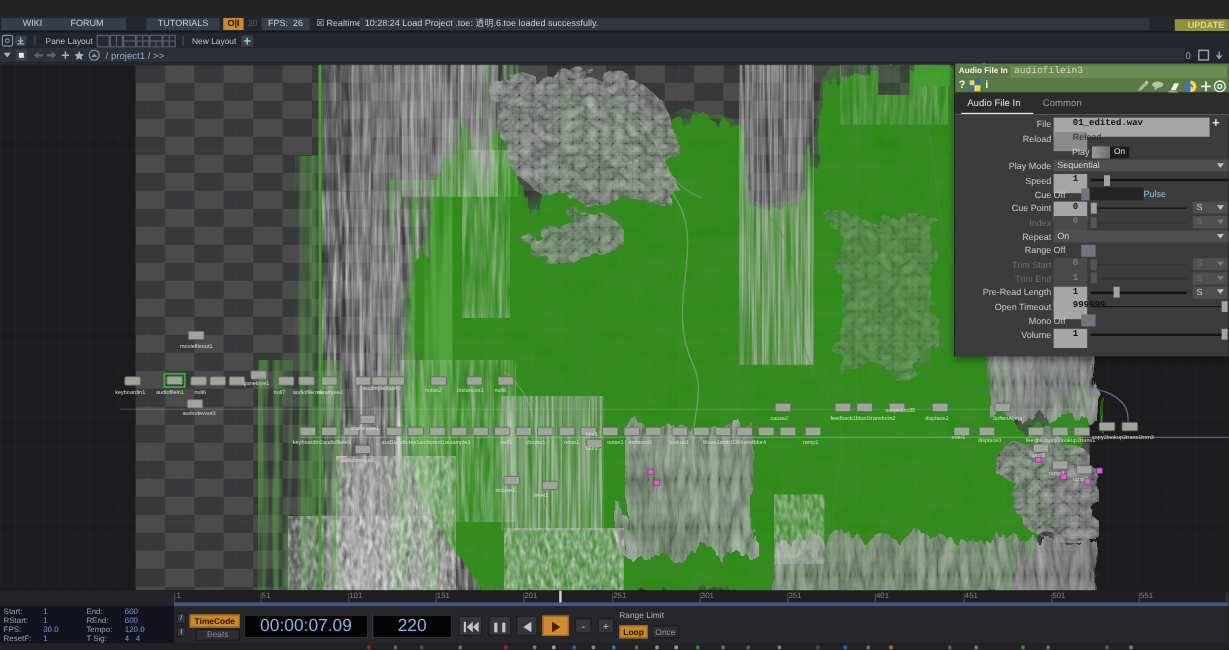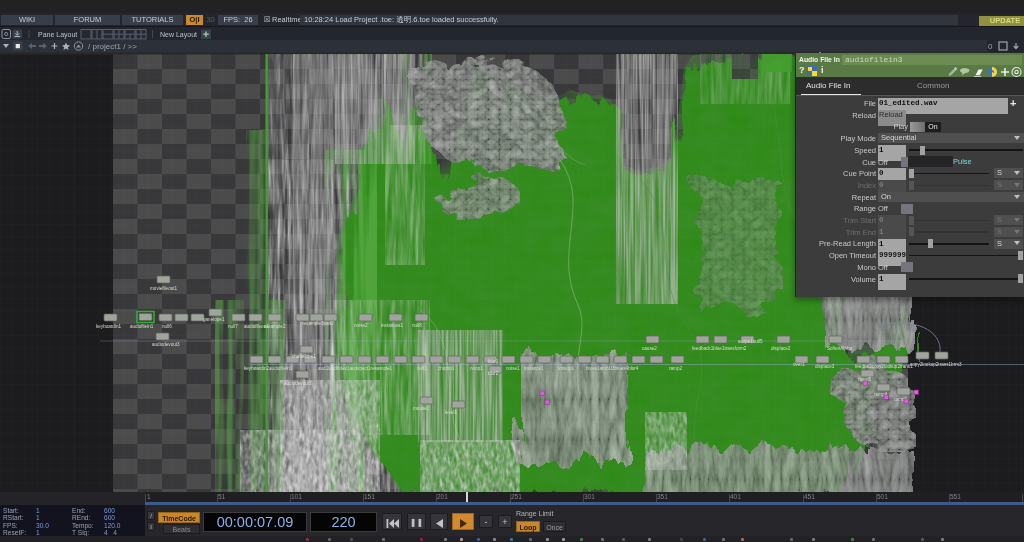--- a/index.html
+++ b/index.html
@@ -32,39 +32,39 @@
 
 #dock { left:0; top:536px; width:1024px; height:6px; background:#222226; }
 .dot { position:absolute; top:2px; width:2.5px; height:2.5px; border-radius:1px; opacity:0.65; }
 
 #panel { left:795px; top:53px; width:229px; height:244px; background:#3c3c3c; border-left:1.5px solid #232325; box-shadow:0 3px 6px rgba(0,0,0,0.4); }
 #phead { position:absolute; left:0; top:0; width:229px; height:24px; background:#5a7a45; }
 #ptabs { position:absolute; left:0; top:24px; width:229px; height:19px; background:#2c2c2c; border-bottom:1px solid #555; }
 .prow { position:absolute; left:0; width:229px; height:11.6px; }
 .plab { position:absolute; right:149px; top:1.5px; font-size:7.5px; color:#c9c9c9; white-space:nowrap; }
 .plab.dim { color:#6f6f6f; }
-.pfield { position:absolute; left:82px; top:0.8px; height:16px; background:#a5a5a5; color:#101010; font-family:"Liberation Mono",monospace; font-size:7.5px; font-weight:bold; line-height:10px; padding-left:1px; }
+.pfield { position:absolute; left:82px; top:0.8px; height:16px; background:#a5a5a5; color:#101010; font-family:"Liberation Mono",monospace; font-size:7.5px; font-weight:bold; line-height:10px; padding-left:16px; }
 .pfield.dim { background:#4a4a4a; color:#7d7d7d; }
 .pdrop { position:absolute; left:82px; top:0.8px; height:10px; background:#4f4f4f; color:#d6d6d6; font-size:7.5px; line-height:10px; padding-left:3px; }
 .ptrack { position:absolute; top:5.2px; height:1.5px; background:#141414; }
 .ptrack.dim { background:#333; }
 .phandle { position:absolute; top:1.3px; width:5px; height:9px; background:#a2a2a2; }
 .phandle.dim { background:#555; }
 .carat { position:absolute; top:3.5px; width:0; height:0; border-left:3px solid transparent; border-right:3px solid transparent; border-top:4px solid #c0c0c0; }
 .toggleoff { position:absolute; left:105px; top:0.8px; width:12px; height:10px; background:#75757f; }
 .offtxt { position:absolute; left:82px; top:1.5px; font-size:7.5px; color:#c9c9c9; }
 </style>
 </head>
 <body>
 <div id="stage">
 
 
   <div id="menubar" class="abs">
     <div class="mbtn" style="left:1px; width:52px;">WIKI</div>
-    <div class="mbtn" style="left:55px; width:65px;">FORUM</div>
+    <div class="mbtn" style="left:40px; width:65px;">FORUM</div>
     <div class="mbtn" style="left:122px; width:61px;">TUTORIALS</div>
     <div class="mbtn" style="left:186px; width:17px; background:#c9892d; color:#241303; font-weight:bold;">O|I</div>
     <div class="mbtn" style="left:204px; width:13px; background:none; color:#585c63;">30</div>
     <div class="mbtn" style="left:218px; width:40px;">FPS:&nbsp; 26</div>
     <div class="mbtn" style="left:262px; width:10px; background:none; color:#b9c1cc;">☒</div>
     <div class="mbtn" style="left:272px; width:34px; background:none; text-align:left;">Realtime</div>
     <div class="mbtn" style="left:300px; width:658px; background:#31353d;"></div>
     <div class="mbtn" style="left:304px; width:400px; background:none; text-align:left;">10:28:24 Load Project .toe: 透明.6.toe loaded successfully.</div>
     <div class="mbtn" style="left:967px; width:52px; top:2.5px; background:#8f9040; color:#d9da86; font-weight:bold;margin-left:12px;">UPDATE</div>
   </div>
@@ -455,21 +455,21 @@
           <path d="M45 6 L45 1 A5 5 0 0 1 45 11 Z" fill="#ffd43b"></path>
           <path d="M45 6 m-2.2 -1 a2.5 2.5 0 0 1 4.4 2" fill="#3b74ba"></path>
         <path d="M58 2 l0 8 M54 6 l8 0" stroke="#e8ece4" stroke-width="1.6"></path>
         <circle cx="69.5" cy="6" r="4.5" fill="none" stroke="#e8ece4" stroke-width="1.1"></circle>
         <circle cx="69.5" cy="6" r="1.7" fill="none" stroke="#e8ece4" stroke-width="1.1"></circle>
       </svg>
     </div>
     <div id="ptabs">
       <div style="position:absolute;left:10px;top:4px;font-size:8px;color:#e0e0e0;">Audio File In</div>
       <div style="position:absolute;left:5px;top:16.5px;width:60px;height:1.5px;background:#e8e8e8;"></div>
-      <div style="position:absolute;left:73px;top:4px;font-size:8px;color:#9a9a9a;margin-left:48px;">Common</div>
+      <div style="position:absolute;left:73px;top:4px;font-size:8px;color:#9a9a9a;">Common</div>
     </div>
     <div class="prow" style="top:44.5px;">
       <div class="plab">File</div>
       <div class="pfield" style="width:130px;">01_edited.wav</div>
       <div style="position:absolute;left:214px;top:-1px;font-size:11px;font-weight:bold;color:#e8e8e8;">+</div>
     </div>
     <div class="prow" style="top:56.2px;">
       <div class="plab">Reload</div>
       <div class="pfield" style="width:28px;background:#8b8b8b;color:#2c2c2c;font-family:'Liberation Sans',sans-serif;font-weight:normal;">Reload</div>
     </div>

